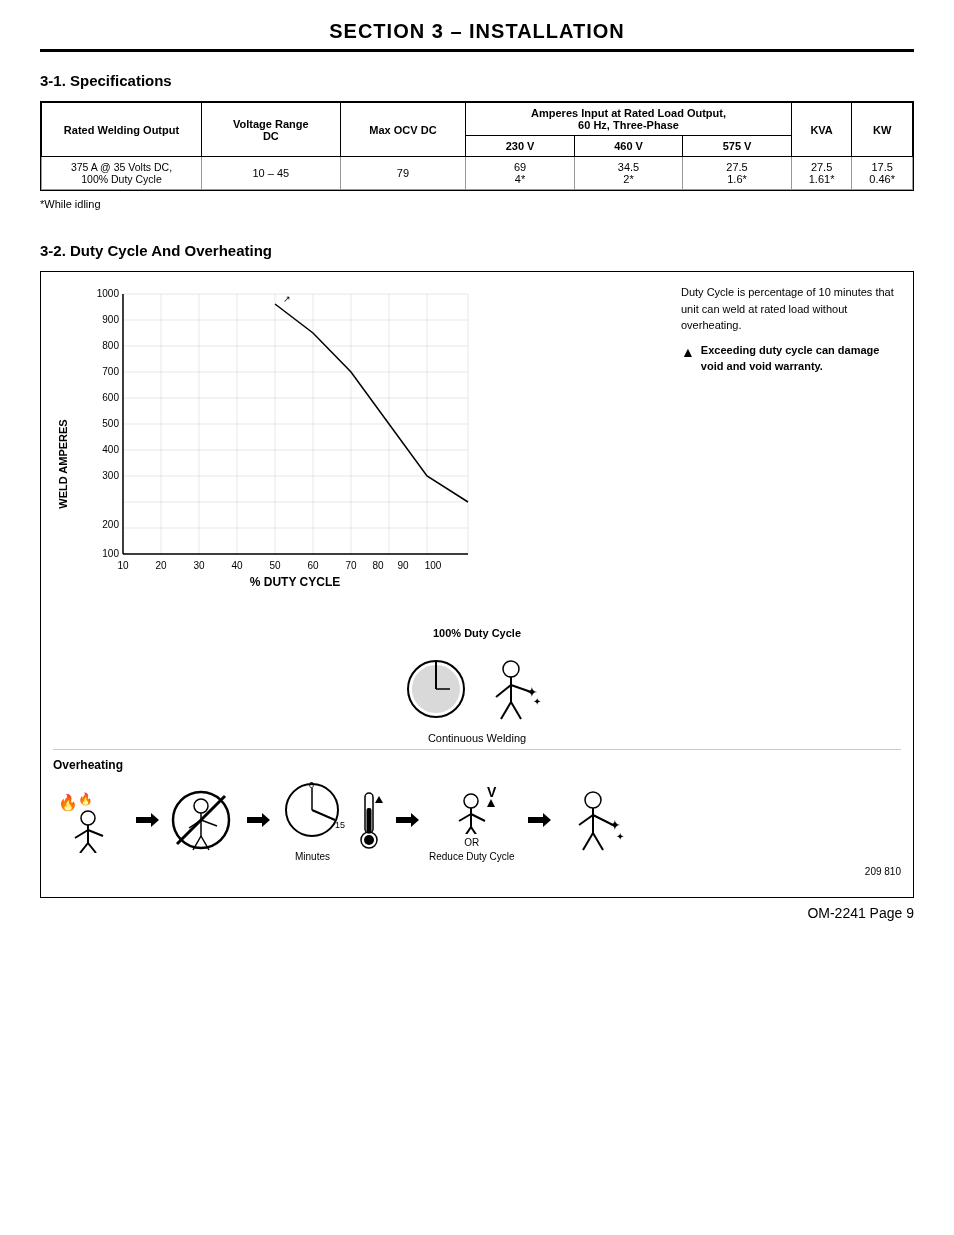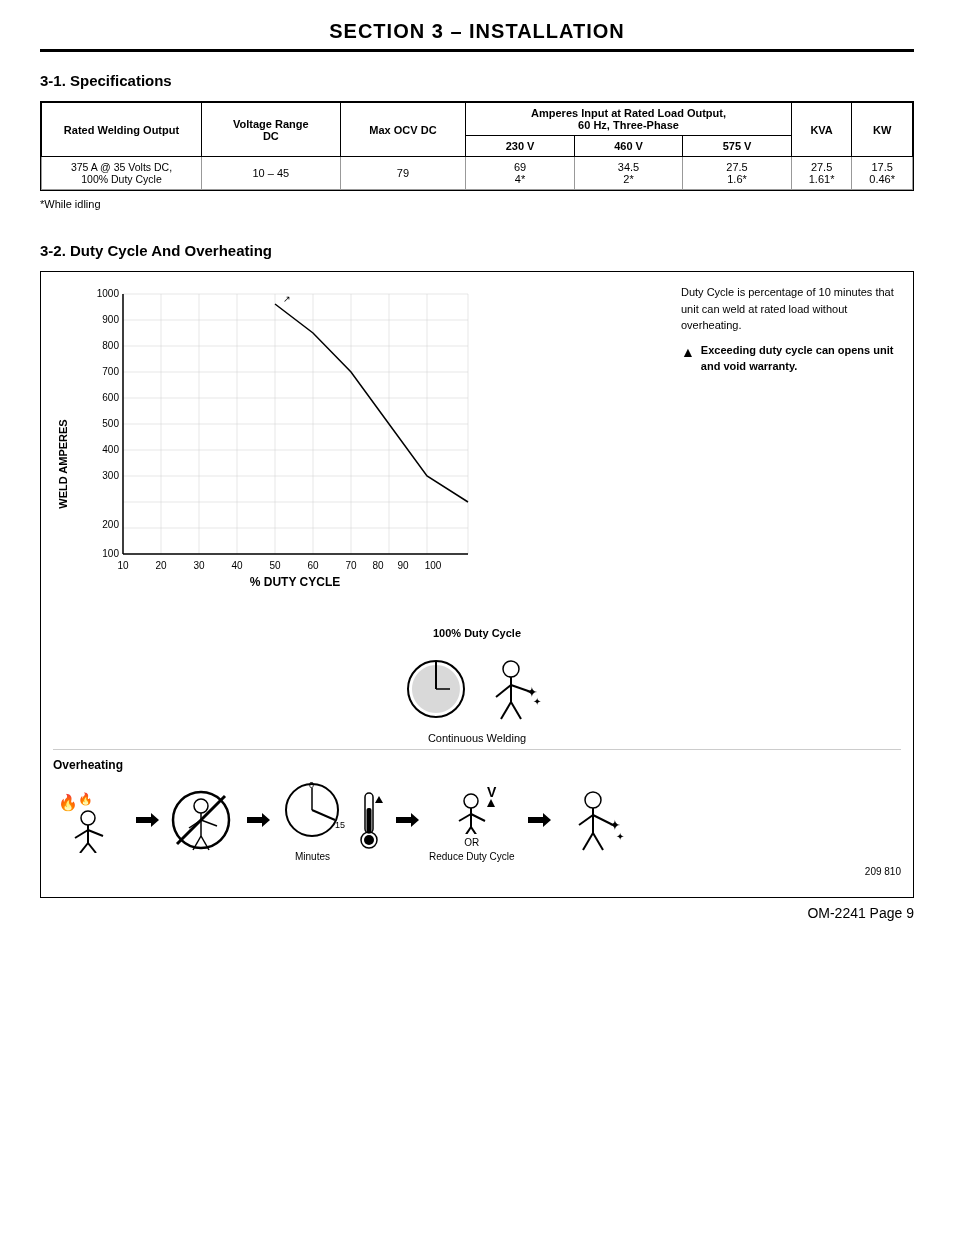--- a/index.html
+++ b/index.html
@@ -266,21 +266,21 @@
           <polyline points="415,218 374,192 336,140 298,88 260,49 222,20" fill="none" stroke="#000" stroke-width="1.5"></polyline>
 
           <text x="230" y="18" font-size="9" font-family="Arial">↗</text>
         </svg>
       </div>
 
       <div class="chart-side-text">
         <p>Duty Cycle is percentage of 10 minutes that unit can weld at rated load without overheating.</p>
         <div class="warning-text">
           <span class="tri">▲</span>
-          <span>Exceeding duty cycle can opens unit and void warranty.</span>
+          <span>Exceeding duty cycle can damage void and void warranty.</span>
         </div>
       </div>
     </div>
 
     <div class="continuous-welding-section">
       <div class="diagram-label" style="font-weight:bold; margin-bottom:8px;">100% Duty Cycle</div>
       <div class="diagram-row">
 
         <div class="diagram-item">
           <svg width="65" height="65">

